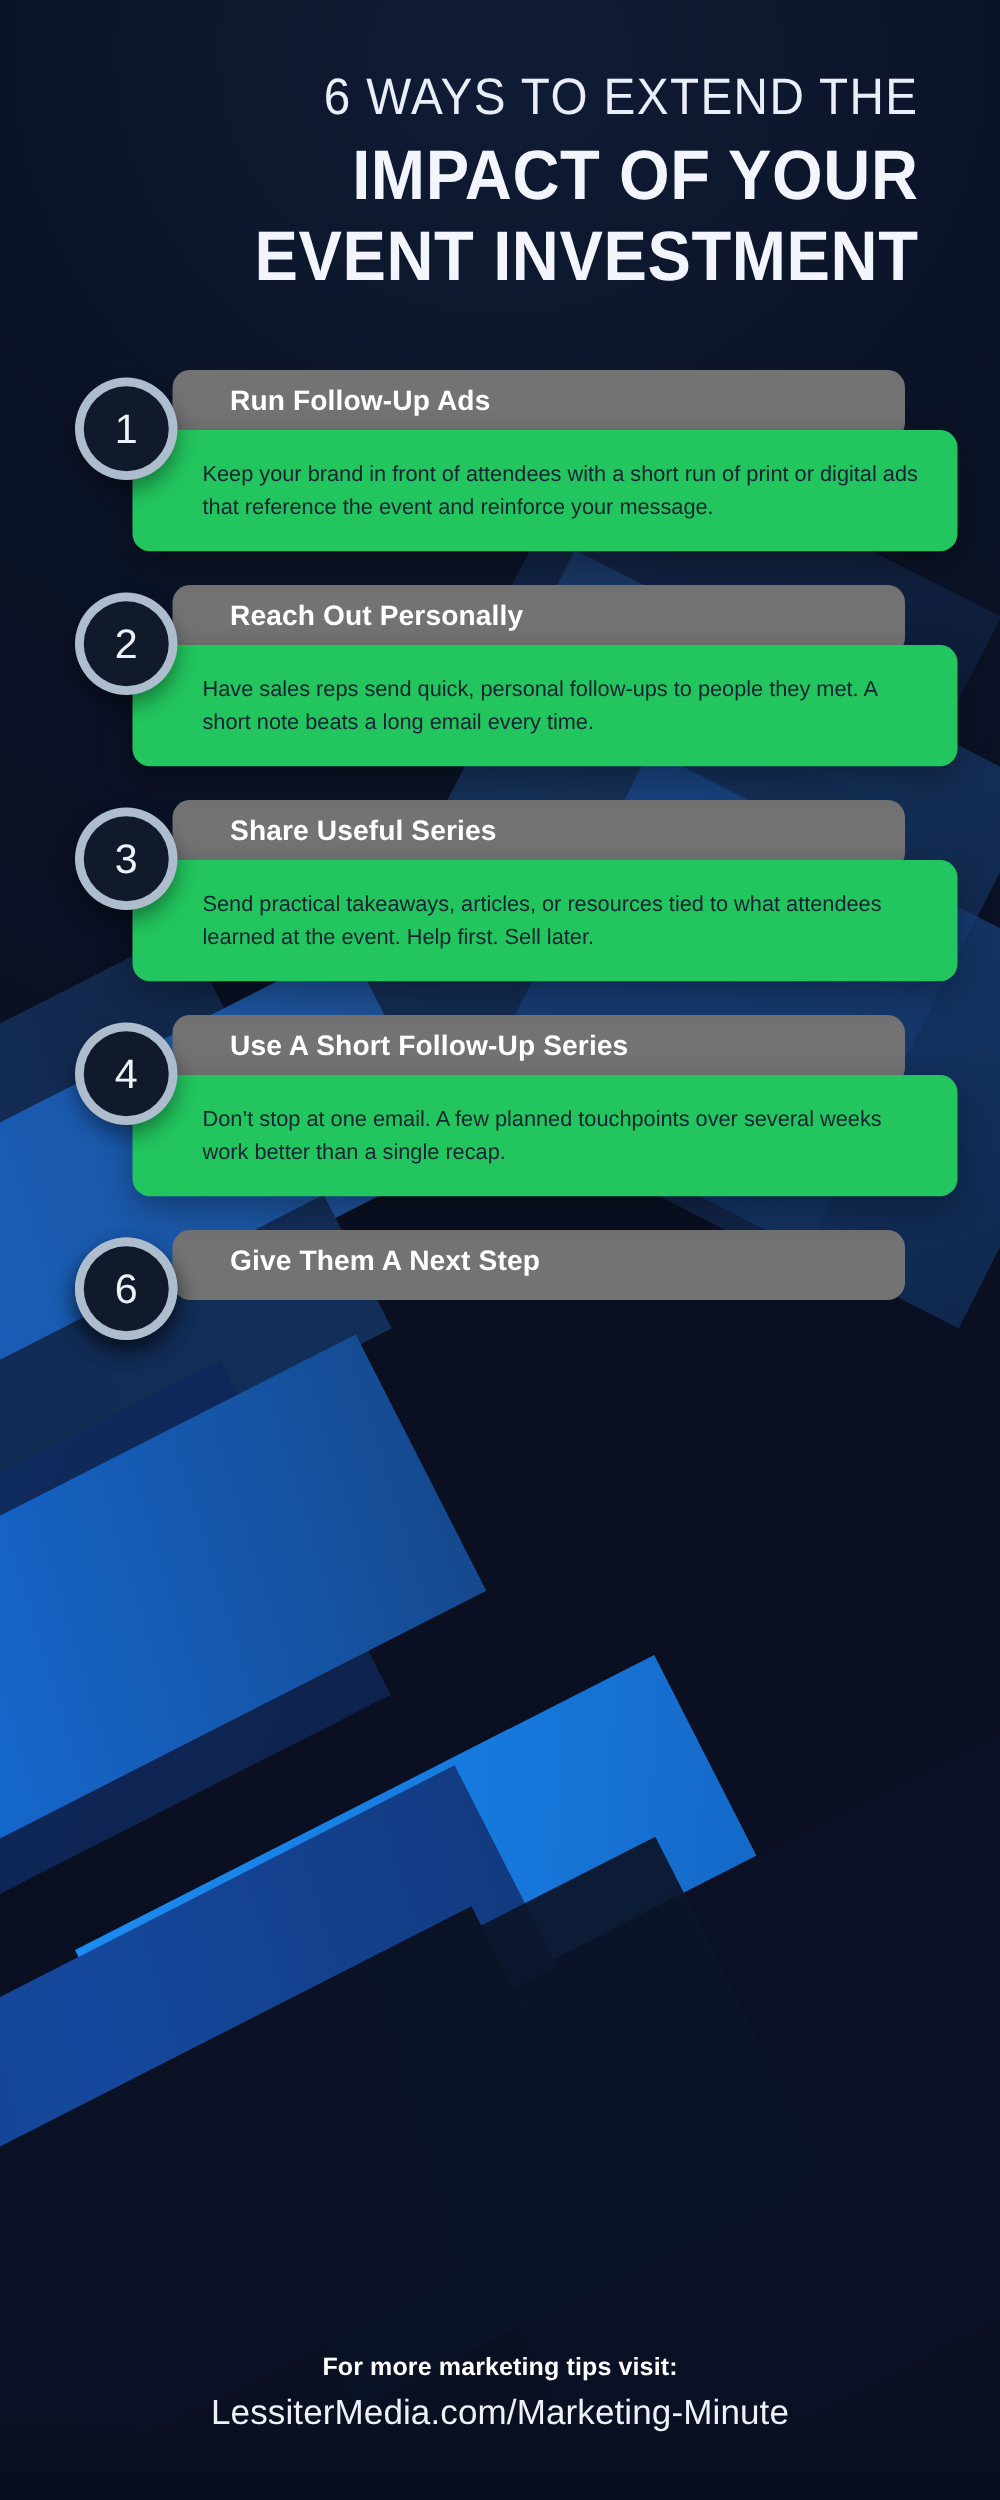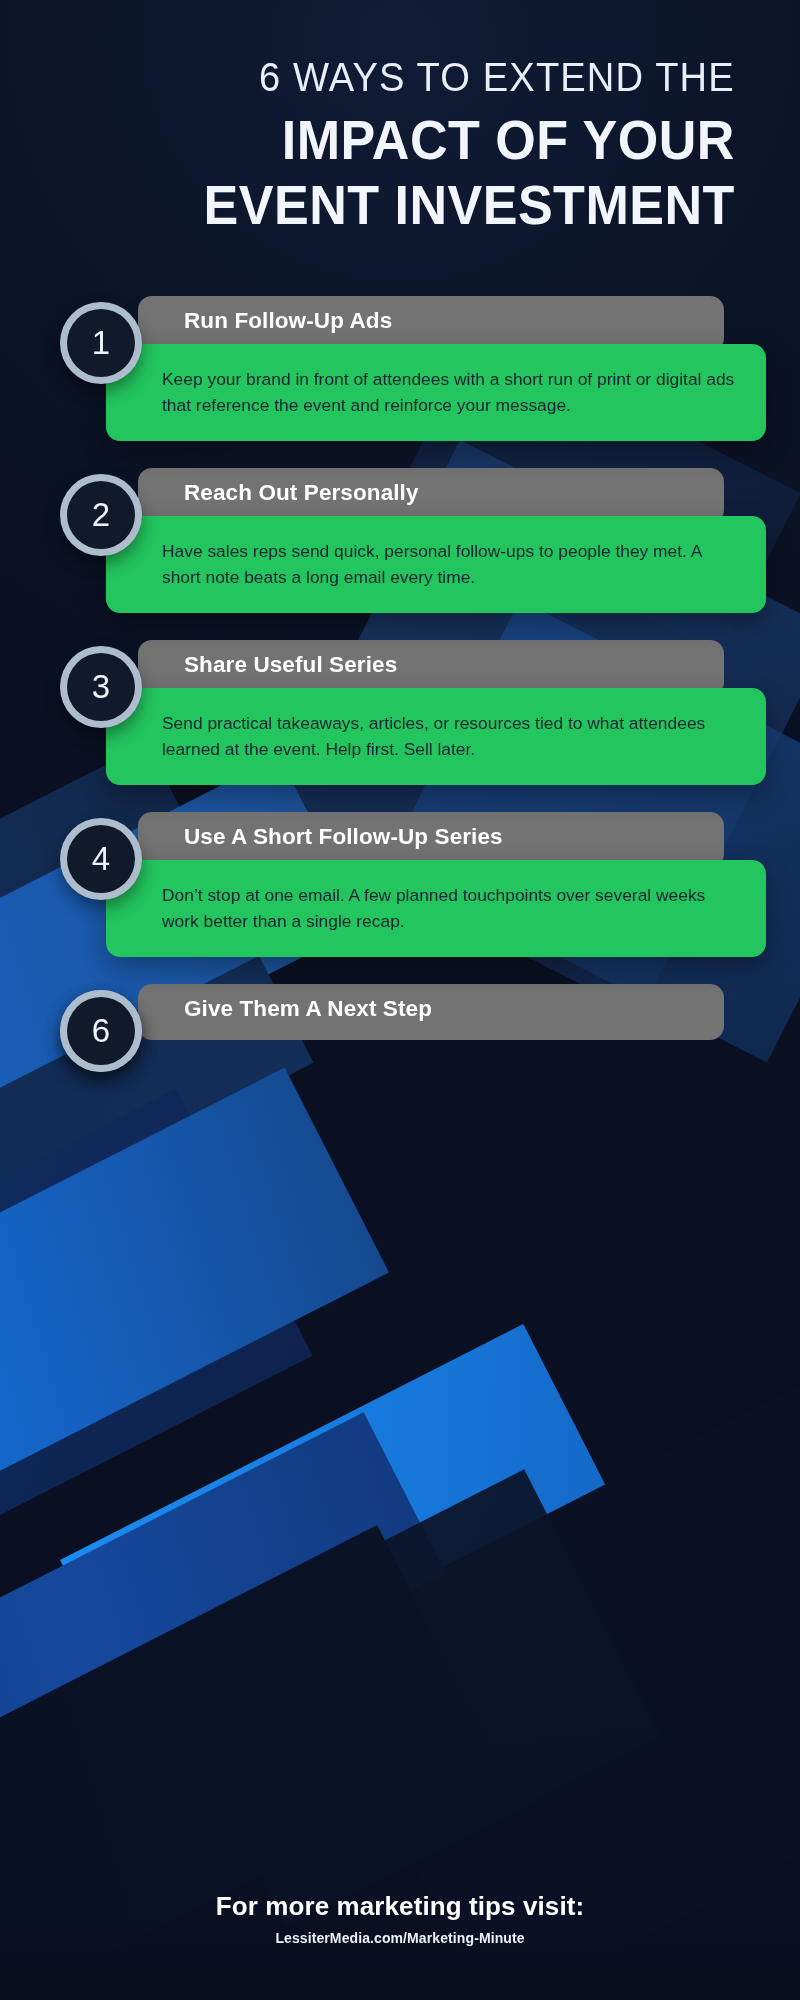--- a/index.html
+++ b/index.html
@@ -248,28 +248,28 @@
 
   
   .footer {
     position: absolute;
     left: 0; right: 0;
     bottom: 54px;
     text-align: center;
     padding: 0 30px;
   }
   .footer-line1 {
-    font-size: 26px;
+    font-size: 20px;
     font-weight: 700;
     color: #ffffff;
     letter-spacing: .1px;
   }
   .footer-line2 {
-    font-size: 14px;
-    font-weight: 700;
+    font-size: 28px;
+    font-weight: 400;
     color: #eef2f8;
     margin-top: 8px;
     letter-spacing: .1px;
   }
 </style>
 </head>
 <body>
 
 <div class="poster">
 

